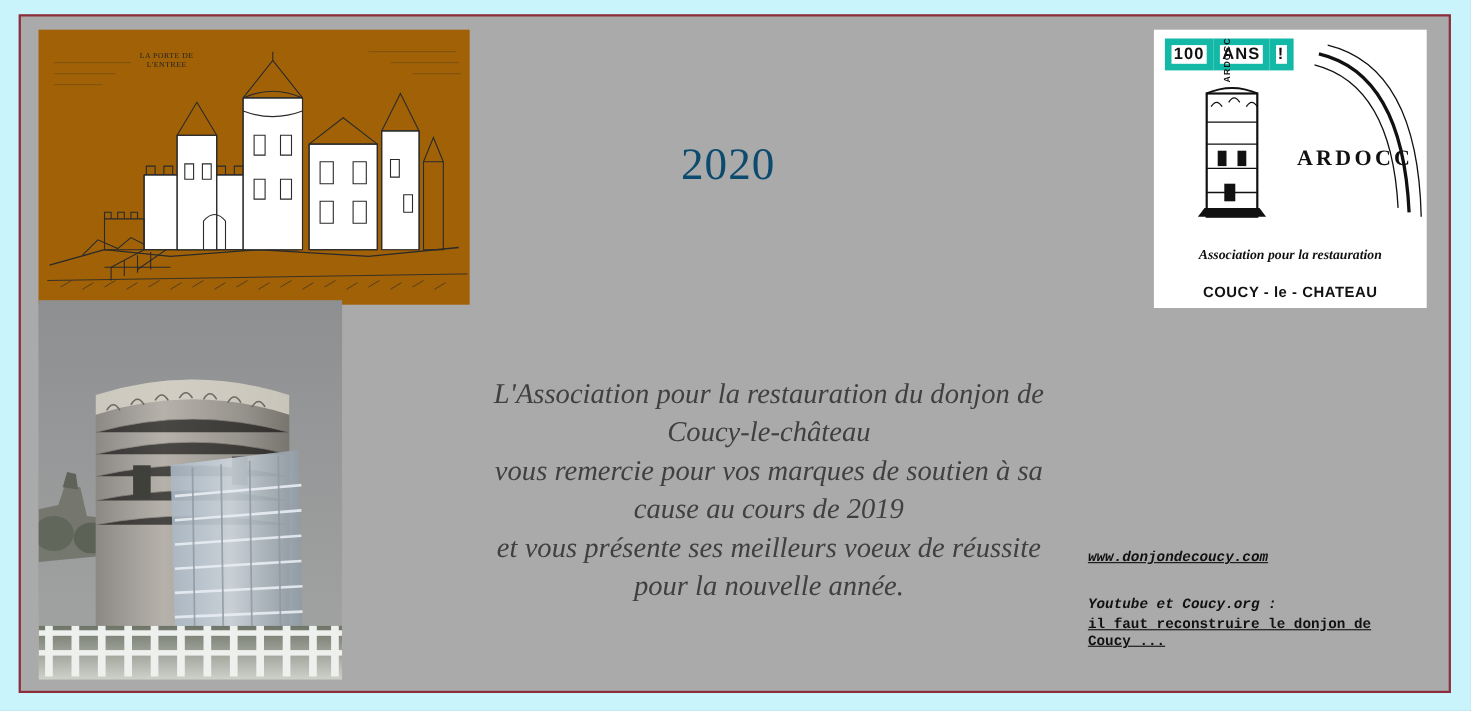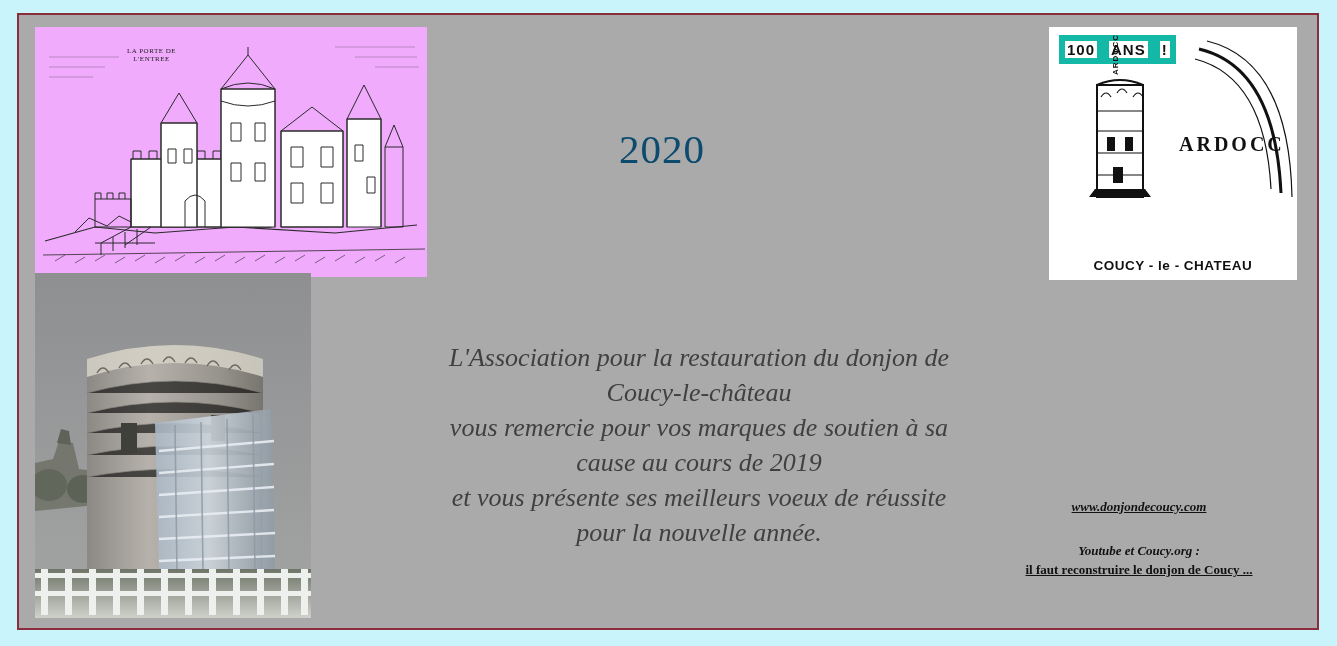--- a/index.html
+++ b/index.html
@@ -21,21 +21,21 @@
     background: #aaaaaa;
     box-sizing: border-box;
   }
   
   #engraving {
     position: absolute;
     left: 16px;
     top: 12px;
     width: 392px;
     height: 250px;
-    background: #f0abfc;
+    background: #a16207;
     overflow: hidden;
   }
   #engraving .caption {
     position: absolute;
     left: 92px;
     top: 20px;
     font-family: "Liberation Serif", serif;
     font-size: 7px;
     letter-spacing: .5px;
     color: #222;
@@ -144,24 +144,23 @@
     font-family: "Liberation Serif", serif;
     font-style: italic;
     font-size: 26px;
     color: #404040;
     line-height: 35px;
   }
   
   #links {
     position: absolute;
     right: 28px;
-    bottom: 50px;
+    bottom: 38px;
     width: 300px;
-    text-align: center;
-    font-family: Liberation Serif, serif;
+    font-family: Liberation Mono, monospace;
     color: #111;
   }
   #links .web {
     font-size: 13px;
     font-weight: bold;
     font-style: italic;
     text-decoration: underline;
     display: block;
     margin-bottom: 28px;
   }
@@ -348,20 +347,21 @@
           <path d="M48 84 h46 M48 104 h46 M48 126 h46 M48 148 h46"></path>
         </g>
         <rect x="58" y="110" width="8" height="14" fill="#111"></rect>
         <rect x="76" y="110" width="8" height="14" fill="#111"></rect>
         <rect x="64" y="140" width="10" height="16" fill="#111"></rect>
         <path d="M40 170 h62 l-6 -8 h-50 z" fill="#111"></path>
       </g>
     </svg>
     <div class="brand">ARDOCC</div>
     <div class="sub1">
+      <div>Association pour la restauration</div>
     </div>
     <div class="sub2">COUCY - le - CHATEAU</div>
   </div>
 
   <div id="message">
     <div>L'Association pour la restauration du donjon de</div>
     <div>Coucy-le-château</div>
     <div>vous remercie pour vos marques de soutien à sa</div>
     <div>cause au cours de 2019</div>
     <div>et vous présente ses meilleurs voeux de réussite</div>

